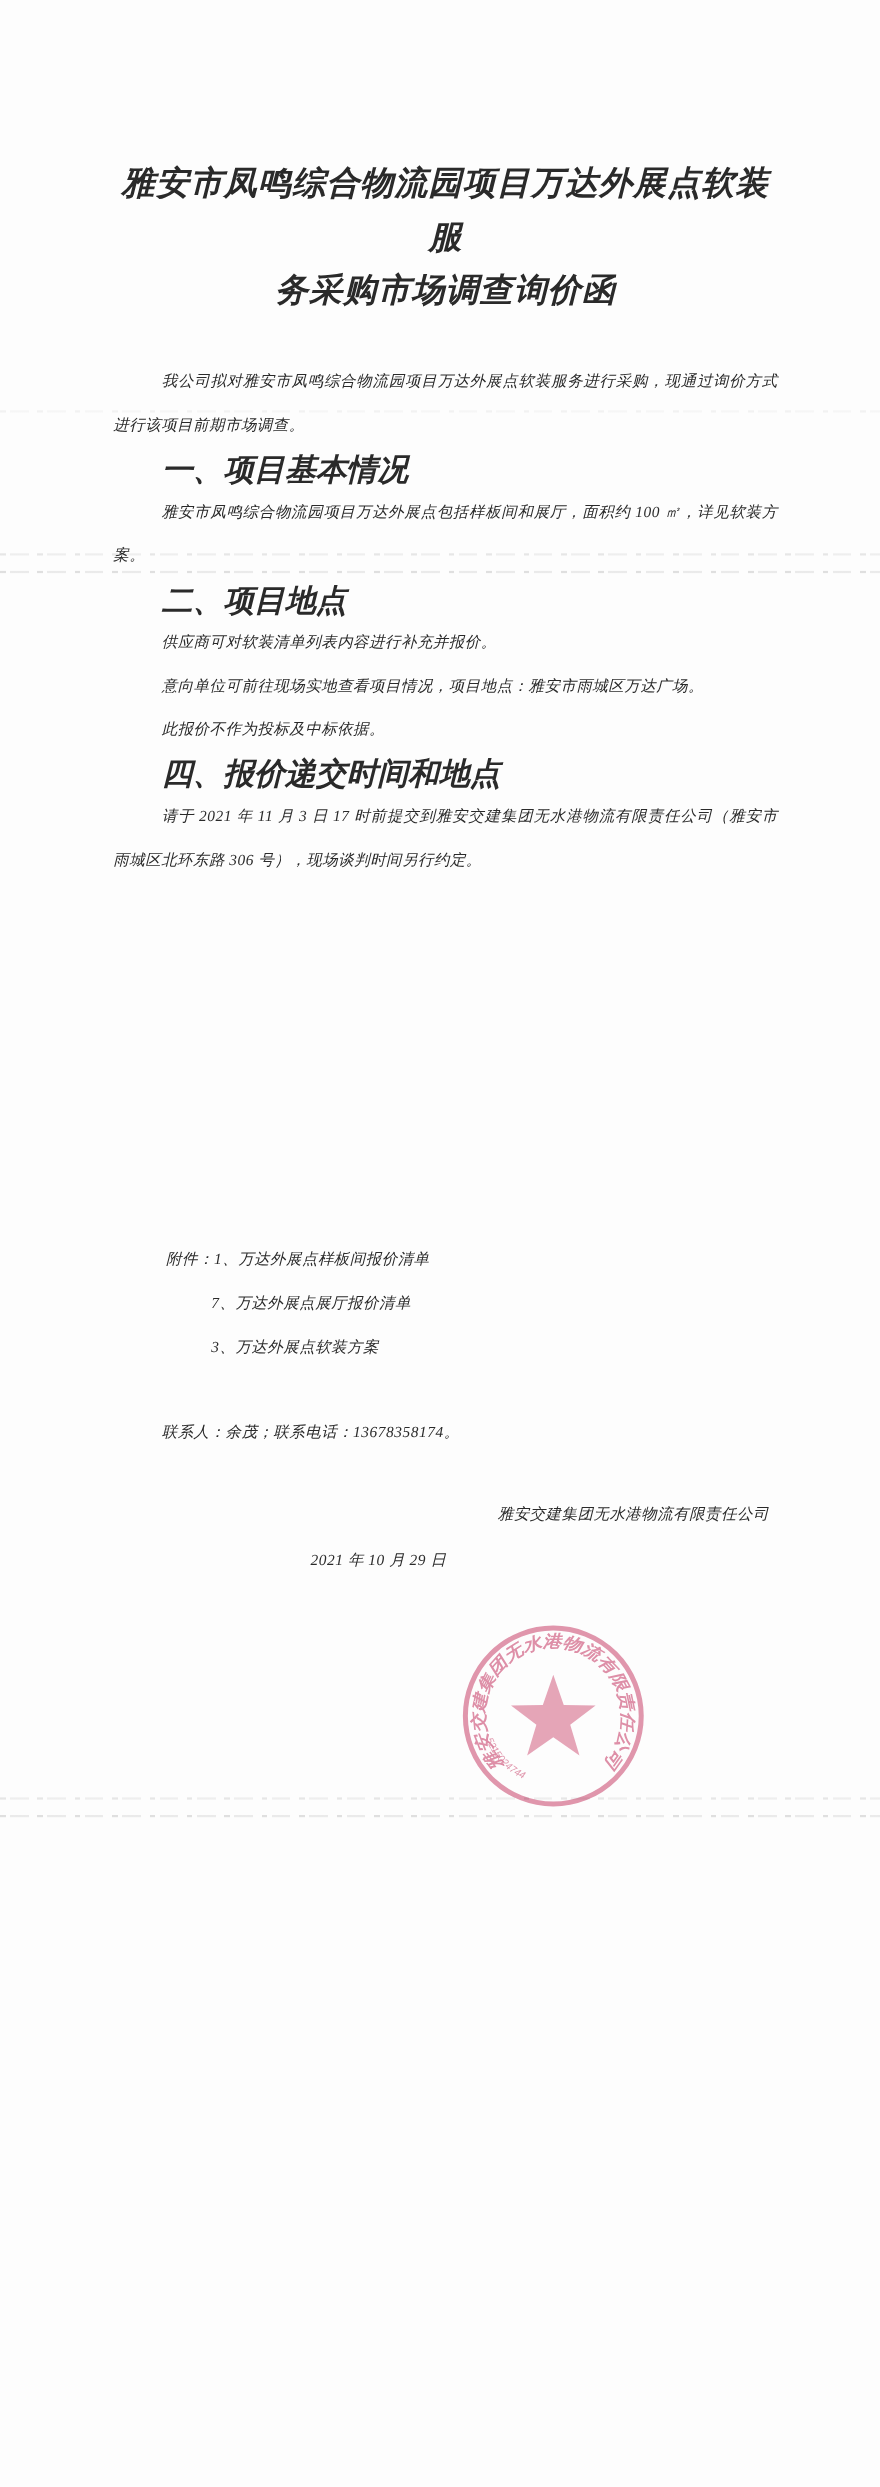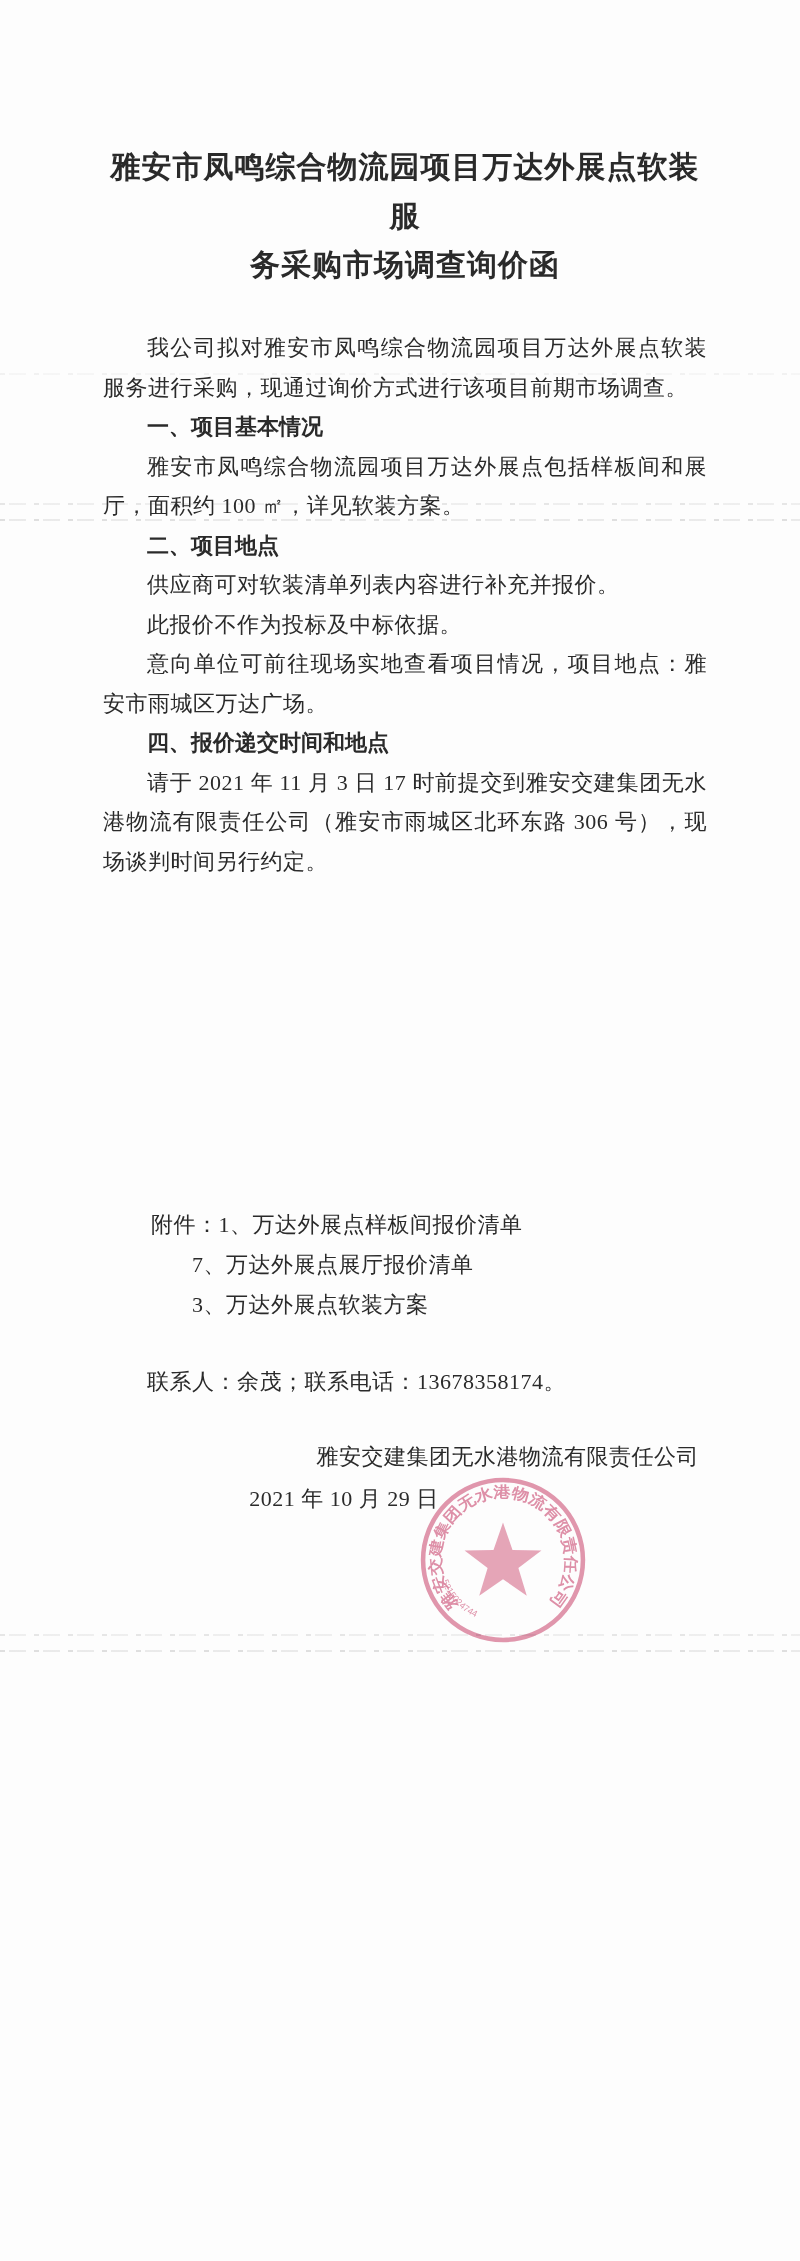--- a/index.html
+++ b/index.html
@@ -6,50 +6,50 @@
   body{
     width:800px;height:2261px;
     background:#fdfdfd;
     position:relative;
     overflow:hidden;
     font-family:"Liberation Serif","DejaVu Serif",serif;
     color:#2a2a2a;
   }
   .page{
     position:relative;
-    width:800px;height:2261px;
+    width:800px;height:2261px;font-style:italic;
   }
   
   .textblock{
     position:absolute;
     left:103px;top:0;width:604px;
   }
   .title{
     margin:142px 0 0 0;
     font-family:"Liberation Sans","DejaVu Sans",sans-serif;
     font-weight:bold;
     font-size:30px;
     line-height:49px;
     text-align:center;
     letter-spacing:1px;
   }
   .title span{display:block;}
   p{margin:0;}
   .body{
-    font-size:22px;
+    font-size:14px;
     line-height:39.5px;
     text-align:justify;
     letter-spacing:.5px;
   }
   .indent{text-indent:44px;}
   .intro{margin-top:39px;}
   .heading{
     font-family:"Liberation Sans","DejaVu Sans",sans-serif;
     font-weight:bold;
-    font-size:22px;
+    font-size:28px;
     line-height:39.5px;
     text-indent:44px;
   }
   .attach-first{margin-top:324px;line-height:40px;padding-left:48px;}
   .attach-item{line-height:40px;padding-left:89px;}
   .contact-line{margin-top:37px;text-indent:44px;}
   .sig-company{
     margin-top:35px;
     text-align:right;
     padding-right:8px;
@@ -102,22 +102,22 @@
     </h1>
 
     <p class="body indent intro">我公司拟对雅安市凤鸣综合物流园项目万达外展点软装服务进行采购，现通过询价方式进行该项目前期市场调查。</p>
 
     <p class="heading">一、项目基本情况</p>
     <p class="body indent">雅安市凤鸣综合物流园项目万达外展点包括样板间和展厅，面积约 100 ㎡，详见软装方案。</p>
 
     <p class="heading">二、项目地点</p>
     <p class="body indent">供应商可对软装清单列表内容进行补充并报价。</p>
 
+    <p class="body indent">意向单位可前往现场实地查看项目情况，项目地点：雅安市雨城区万达广场。</p>
     <p class="body indent">此报价不作为投标及中标依据。</p>
-    <p class="body indent">意向单位可前往现场实地查看项目情况，项目地点：雅安市雨城区万达广场。</p>
 
     <p class="heading">四、报价递交时间和地点</p>
     <p class="body indent">请于 2021 年 11 月 3 日 17 时前提交到雅安交建集团无水港物流有限责任公司（雅安市雨城区北环东路 306 号），现场谈判时间另行约定。</p>
 
     <p class="body attach-first"><span>附件：</span><span>1、万达外展点样板间报价清单</span></p>
     <p class="body attach-item">7、万达外展点展厅报价清单</p>
     <p class="body attach-item">3、万达外展点软装方案</p>
 
     <p class="body contact-line">联系人：余茂；联系电话：13678358174。</p>
 

